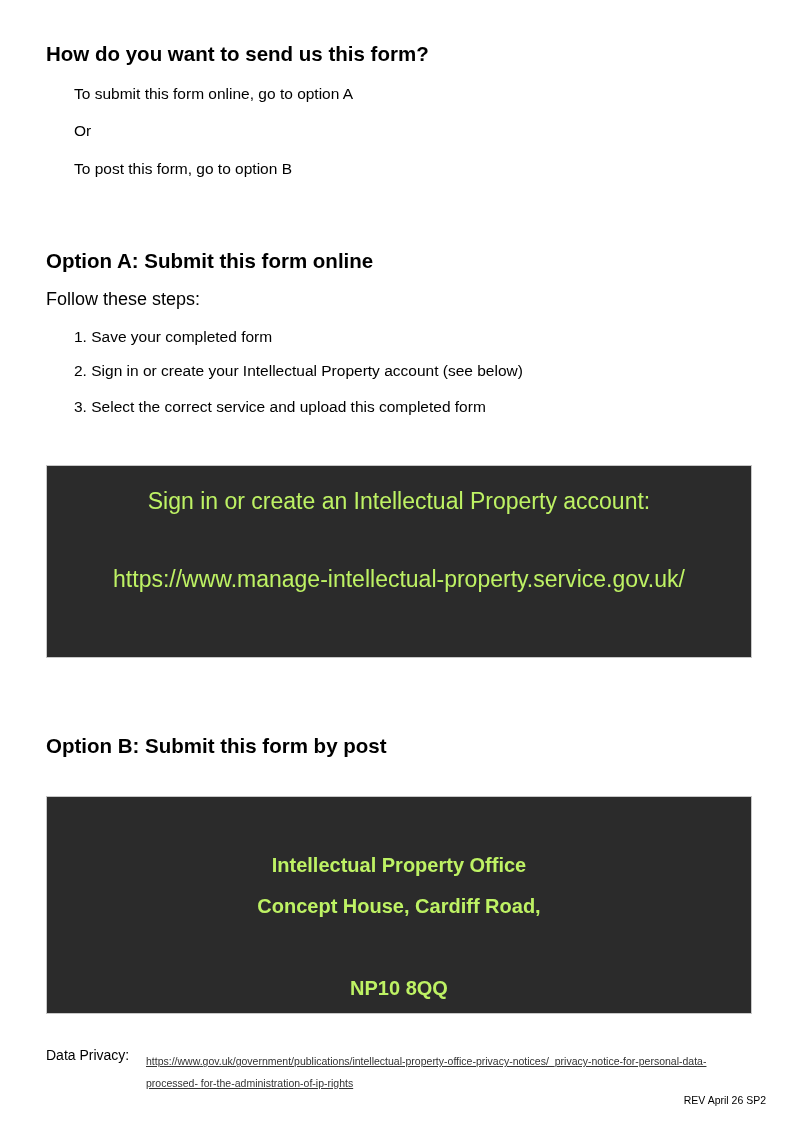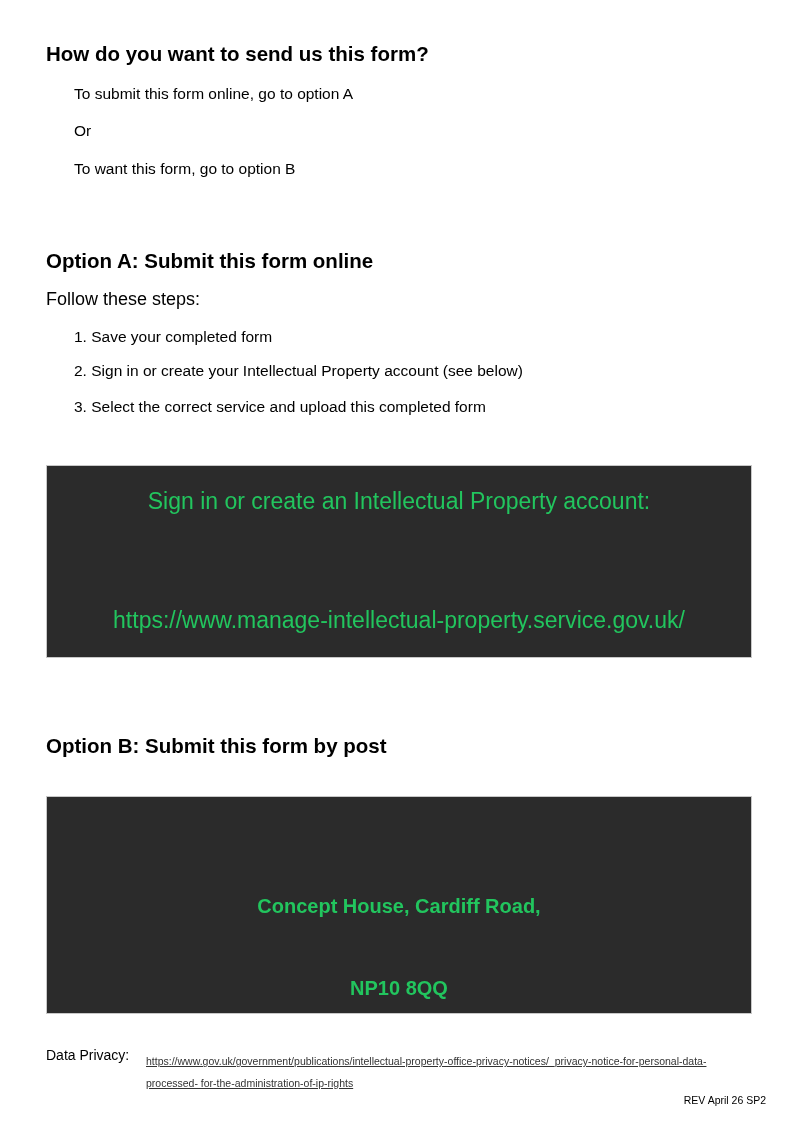--- a/index.html
+++ b/index.html
@@ -32,32 +32,32 @@
       font-size: 18px;
       left: 46px;
       white-space: nowrap;
     }
     .darkbox {
       left: 46px;
       width: 706px;
       background: #2b2b2b;
       border: 1px solid #c8c8c8;
       box-sizing: border-box;
-      color: #22c55e;
+      color: #bef264;
       text-align: center;
     }
     .box-line {
       position: absolute;
       left: 0;
       right: 0;
       text-align: center;
       white-space: nowrap;
     }
     .box-title { font-size: 23px; }
-    .box-url { font-size: 23px; margin-top: 41px; }
+    .box-url { font-size: 23px; }
     .box-addr { font-size: 20px; font-weight: bold; }
     .privacy-label {
       font-size: 14px;
       left: 46px;
       top: 1047px;
       white-space: nowrap;
     }
     .privacy-link {
       font-size: 10.5px;
       color: #333333;
@@ -73,37 +73,38 @@
       top: 1094px;
       white-space: nowrap;
     }
   </style>
 </head>
 <body>
 
 <div class="abs h1" style="top:42px;">How do you want to send us this form?</div>
 <div class="abs body-text" style="top:85px;">To submit this form online, go to option A</div>
 <div class="abs body-text" style="top:122px;">Or</div>
-<div class="abs body-text" style="top:160px;">To want this form, go to option B</div>
+<div class="abs body-text" style="top:160px;">To post this form, go to option B</div>
 
 <div class="abs h1" style="top:249px;">Option A: Submit this form online</div>
 <div class="abs follow" style="top:289px;">Follow these steps:</div>
 <div>
   <div class="abs body-text" style="top:328px;">1. Save your completed form</div>
   <div class="abs body-text" style="top:362px;">2. Sign in or create your Intellectual Property account (see below)</div>
   <div class="abs body-text" style="top:398px;">3. Select the correct service and upload this completed form</div>
 </div>
 
 <div class="abs darkbox" style="top:465px; height:193px;">
   <div class="box-line box-title" style="top:22px;">Sign in or create an Intellectual Property account:</div>
   <div class="box-line box-url" style="top:100px;">https://www.manage-intellectual-property.service.gov.uk/</div>
 </div>
 
 <div class="abs h1" style="top:734px;">Option B: Submit this form by post</div>
 
 <div class="abs darkbox" style="top:796px; height:218px;">
+  <div class="box-line box-addr" style="top:57px;">Intellectual Property Office</div>
   <div class="box-line box-addr" style="top:98px;">Concept House, Cardiff Road,</div>
   <div class="box-line box-addr" style="top:180px;">NP10 8QQ</div>
 </div>
 
 <div class="abs privacy-label">Data Privacy:</div>
 <div class="abs privacy-link">https://www.gov.uk/government/publications/intellectual-property-office-privacy-notices/_privacy-notice-for-personal-data-processed- for-the-administration-of-ip-rights</div>
 <div class="abs rev">REV April 26 SP2</div>
 
 </body></html>

